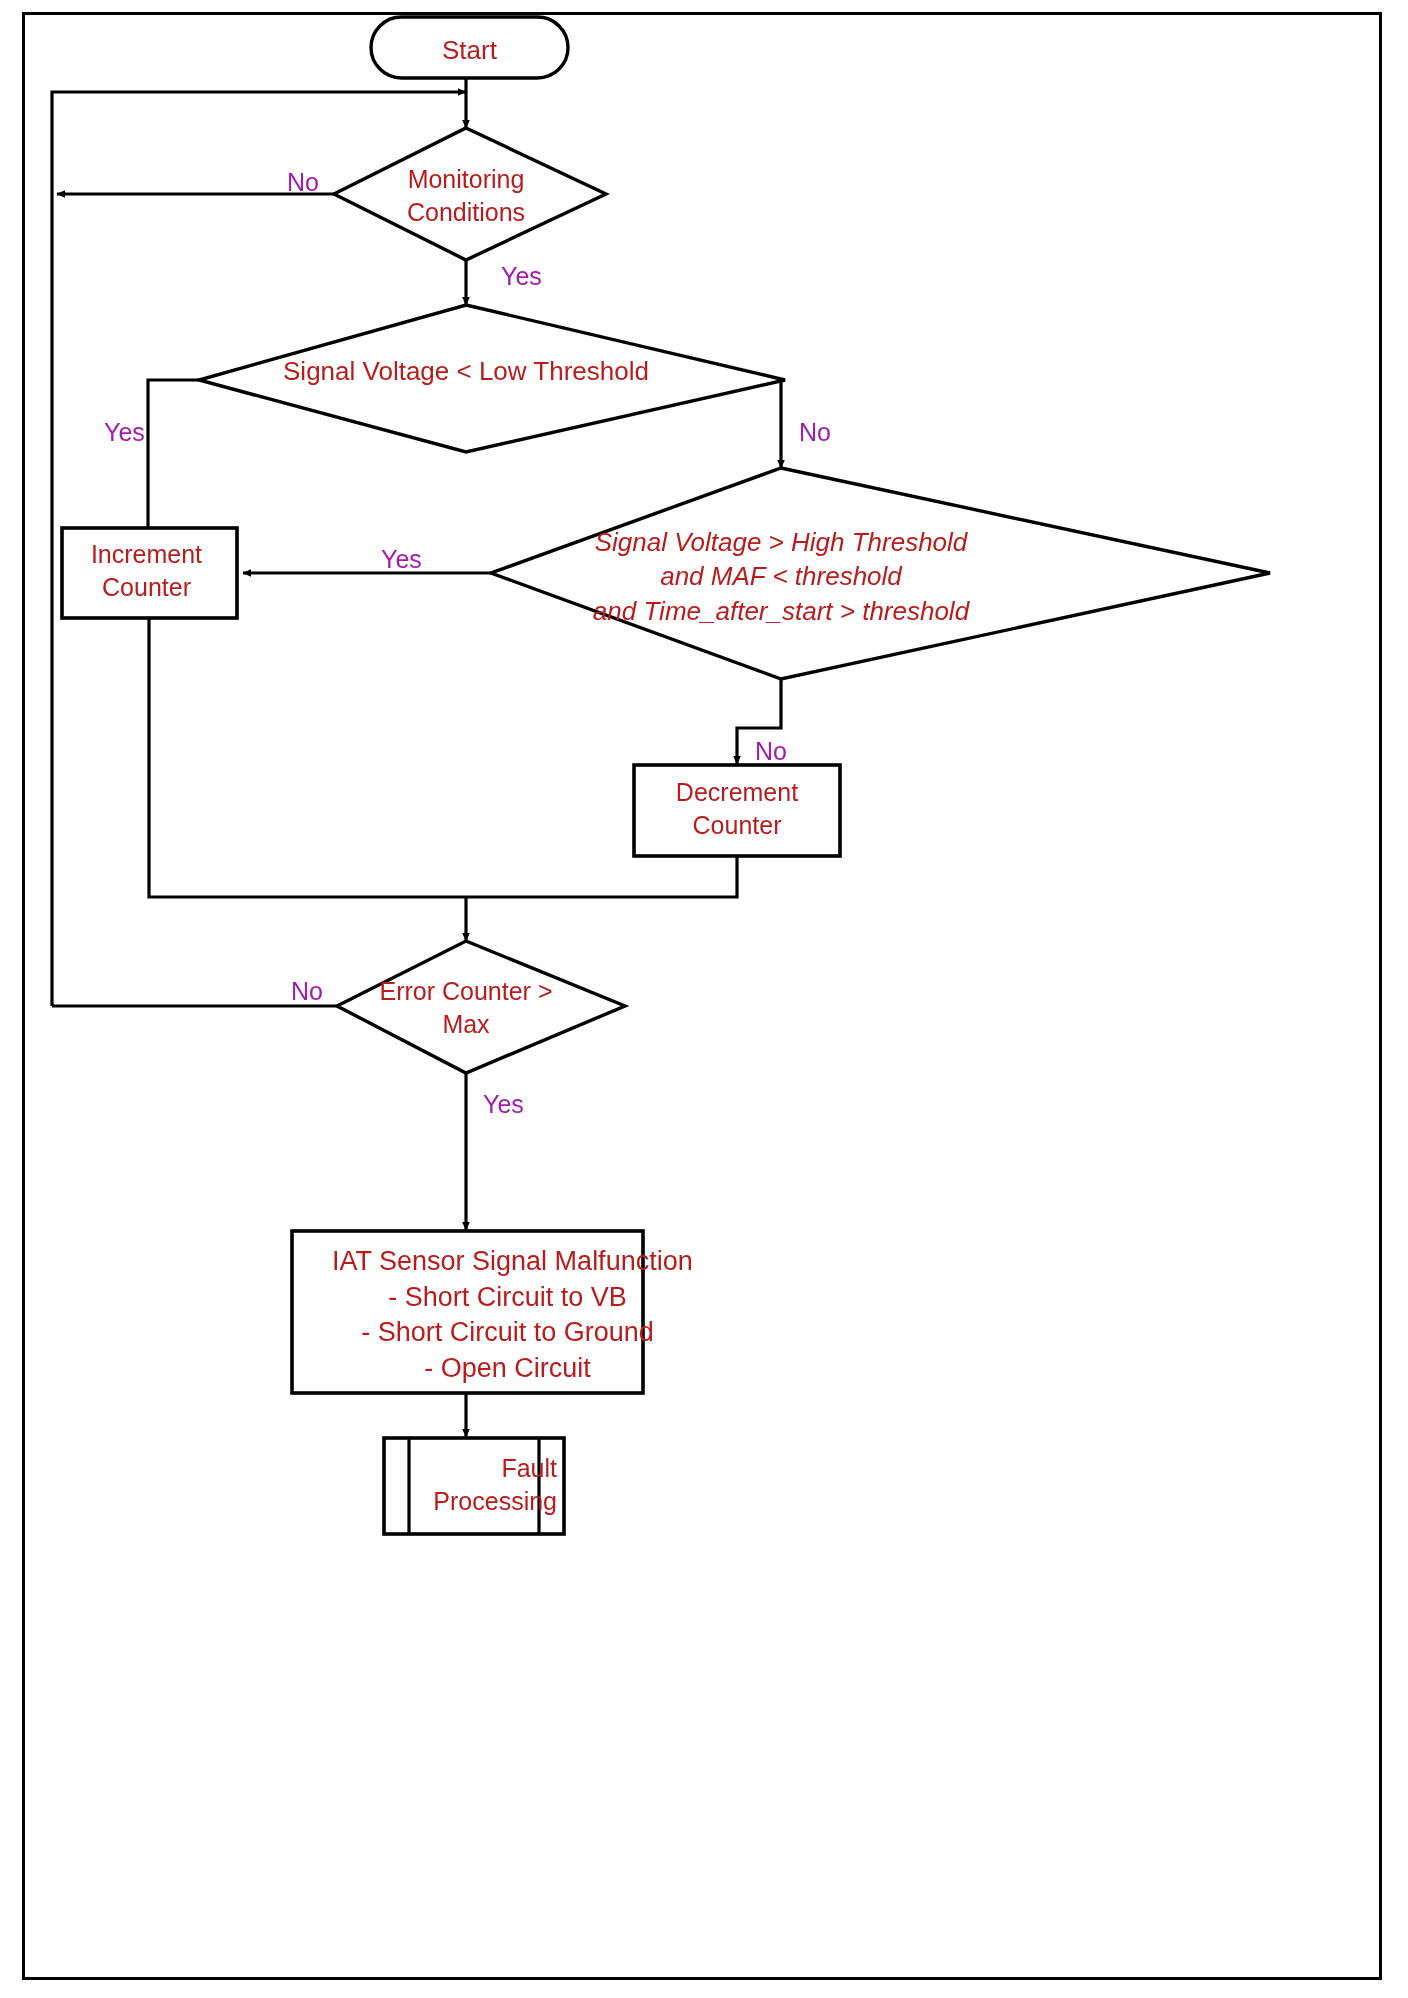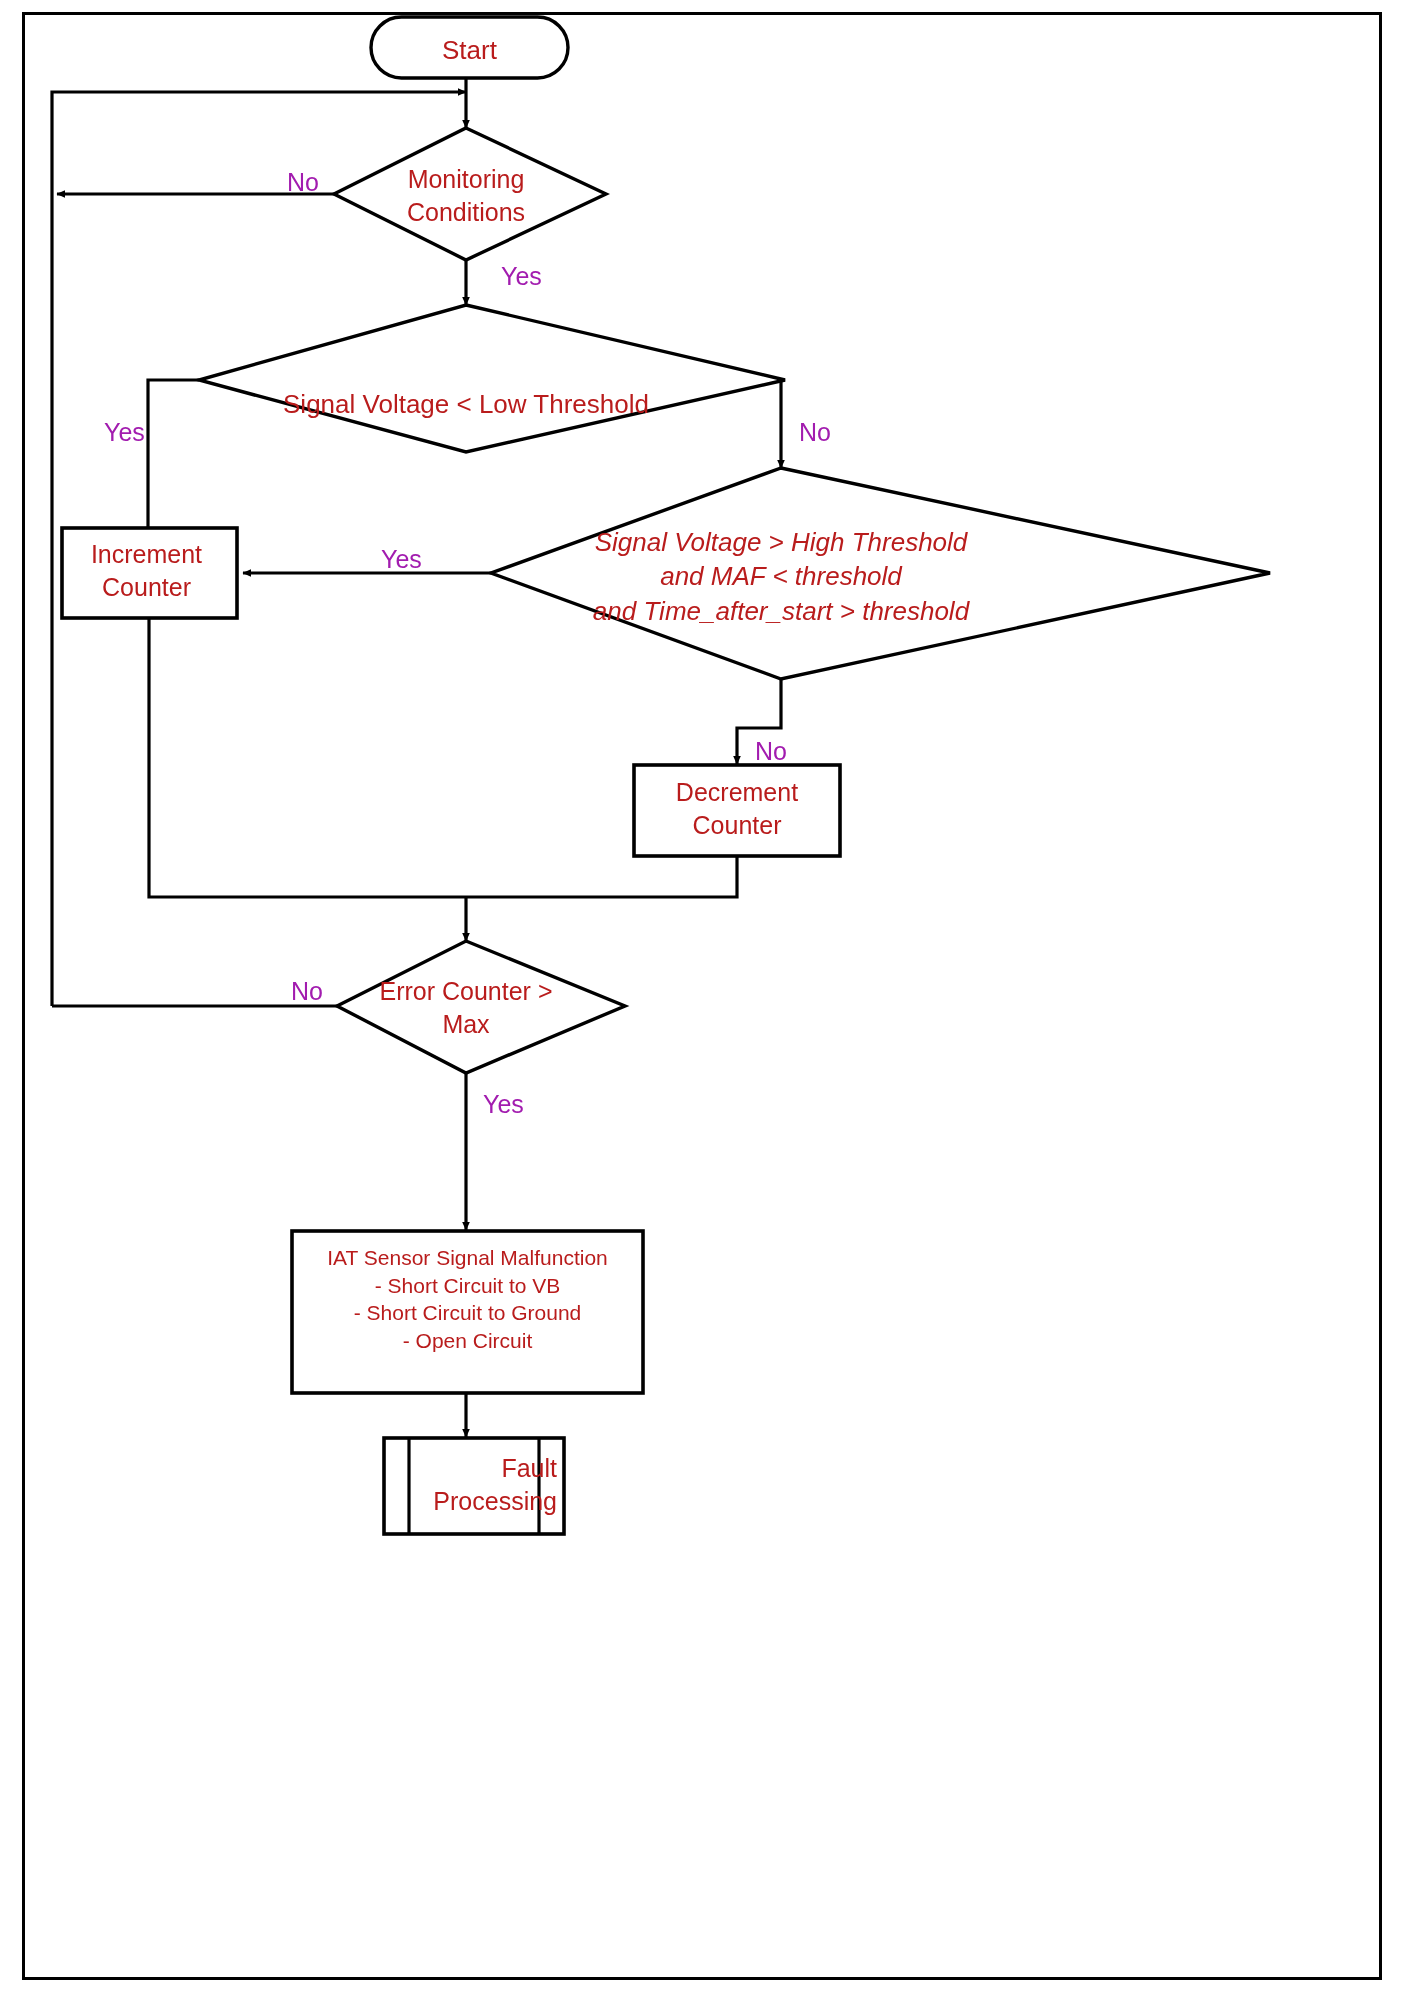--- a/index.html
+++ b/index.html
@@ -44,21 +44,21 @@
   }
   .edge-label {
     position: absolute;
     color: #a21caf;
     font-family: "Liberation Sans", sans-serif;
     font-size: 25px;
     white-space: nowrap;
   }
   .t24 { font-size: 25px; }
   .t25 { font-size: 26px; }
-  .t26 { font-size: 21px; }
+  .t26 { font-size: 27px; margin-left: 40px; }
 </style>
 </head>
 <body>
 
 <div id="page">
 
   <div id="frame"></div>
 
   <svg id="canvas" viewBox="0 0 1408 1998">
     <defs>
@@ -118,21 +118,21 @@
       <line x1="539" y1="1438" x2="539" y2="1534"></line>
 
     </g>
   </svg>
 
   <div class="node-label t25" style="left:371px; top:33px; width:197px;">Start</div>
 
   <div class="node-label t24" style="left:366px; top:163px; width:200px;">Monitoring
 Conditions</div>
 
-  <div class="node-label t25" style="left:246px; top:354px; width:440px;margin-top:33px;">Signal Voltage &lt; Low Threshold</div>
+  <div class="node-label t25" style="left:246px; top:354px; width:440px;">Signal Voltage &lt; Low Threshold</div>
 
   <div class="node-label t25" style="left:561px; top:525px; width:440px;font-style:italic;">Signal Voltage &gt; High Threshold
 and MAF &lt; threshold
 and Time_after_start &gt; threshold</div>
 
   <div class="node-label t24" style="left:62px; top:538px; width:169px;">Increment
 Counter</div>
 
   <div class="node-label t24" style="left:634px; top:776px; width:206px;text-align:center;">Decrement
 Counter</div>

